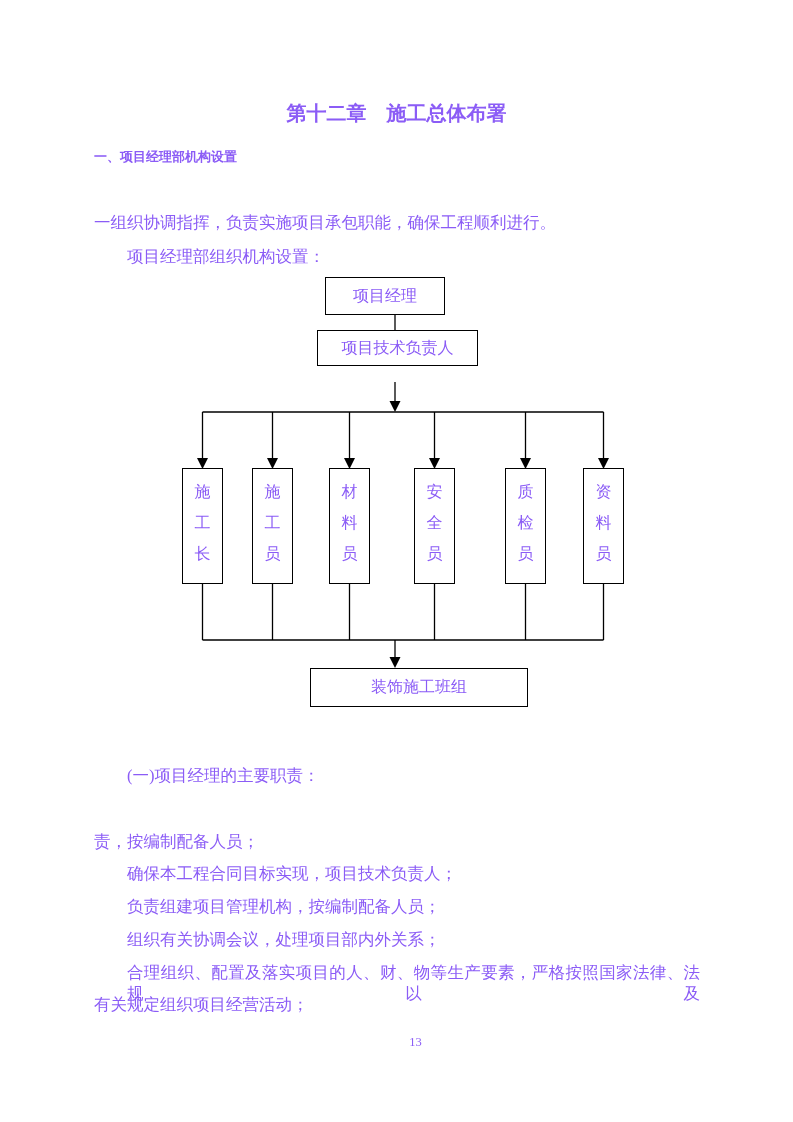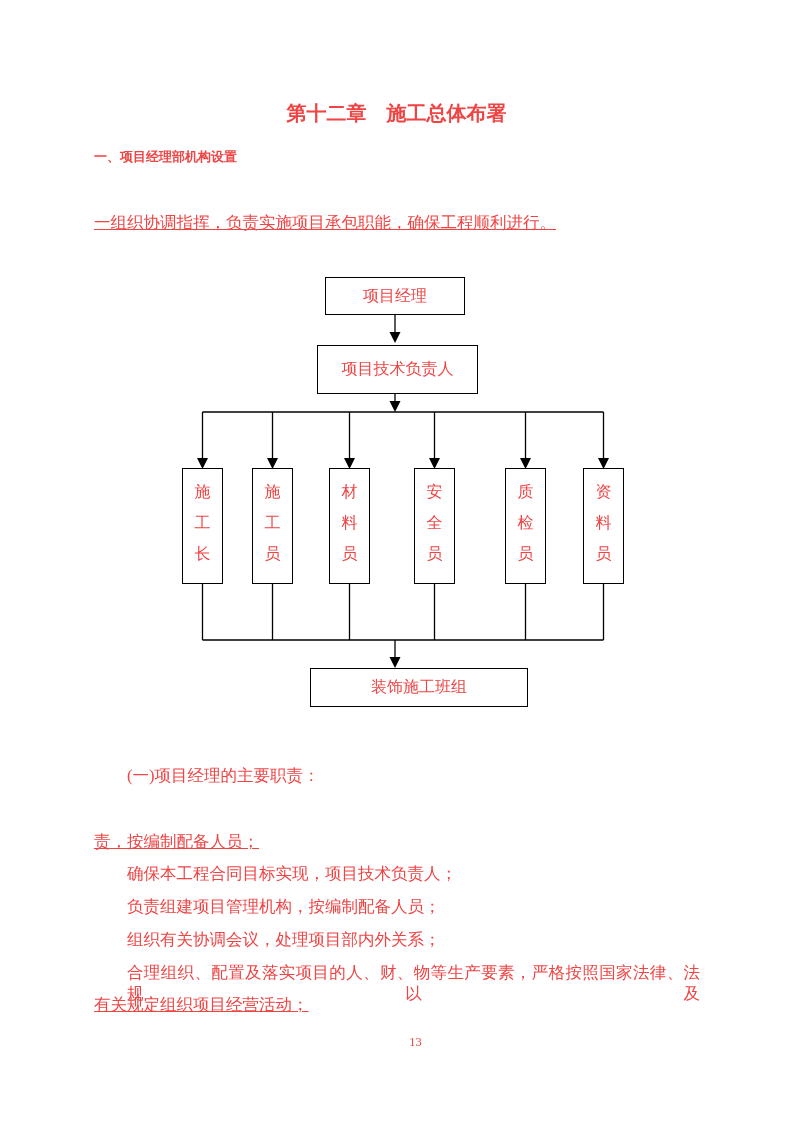--- a/index.html
+++ b/index.html
@@ -7,21 +7,21 @@
     padding: 0;
     background: #ffffff;
   }
   #page {
     position: relative;
     width: 793px;
     height: 1122px;
     background: #ffffff;
     overflow: hidden;
     font-family: "Liberation Serif", "DejaVu Serif", serif;
-    color: #ef4444;
+    color: #8b5cf6;
   }
   .abs { position: absolute; }
   .doc-title {
     top: 101px;
     left: 0;
     width: 793px;
     text-align: center;
     font-size: 20px;
     font-weight: bold;
     line-height: 24px;
@@ -33,21 +33,21 @@
     font-weight: bold;
     line-height: 21px;
     white-space: nowrap;
   }
   .bodyline {
     font-size: 16.5px;
     line-height: 21px;
     white-space: nowrap;
   }
   .indent { left: 127px; }
-  .flush  { left: 94px; text-decoration: underline;  }
+  .flush  { left: 94px;  }
   .justify {
     white-space: normal;
     width: 573px;
     text-align: justify;
     text-align-last: justify;
   }
   .pagenum {
     top: 1035px;
     left: 0;
     width: 831px;
@@ -132,26 +132,27 @@
     </g>
   </svg>
 
   <div class="abs doc-title">第十二章　施工总体布署</div>
 
   <div class="abs heading" style="top:146px">一、项目经理部机构设置</div>
 
 
   <div class="abs bodyline flush" style="top:212px">一组织协调指挥，负责实施项目承包职能，确保工程顺利进行。</div>
 
-
-  <div class="hbox" style="left:325px; top:277px; width:140px; height:38px">
+  <div class="abs bodyline indent" style="top:246px">项目经理部组织机构设置：</div>
+
+  <div class="hbox" style="left:325px; top:277px; width:120px; height:38px">
     <span>项目经理</span>
   </div>
 
-  <div class="hbox" style="left:317px; top:345px; width:161px; height:49px">
+  <div class="hbox" style="left:317px; top:330px; width:161px; height:36px">
     <span>项目技术负责人</span>
   </div>
 
   <div class="rolebox" style="left:182px">
     <div class="vchar">施</div>
     <div class="vchar">工</div>
     <div class="vchar">长</div>
   </div>
 
   <div class="rolebox" style="left:252px">

